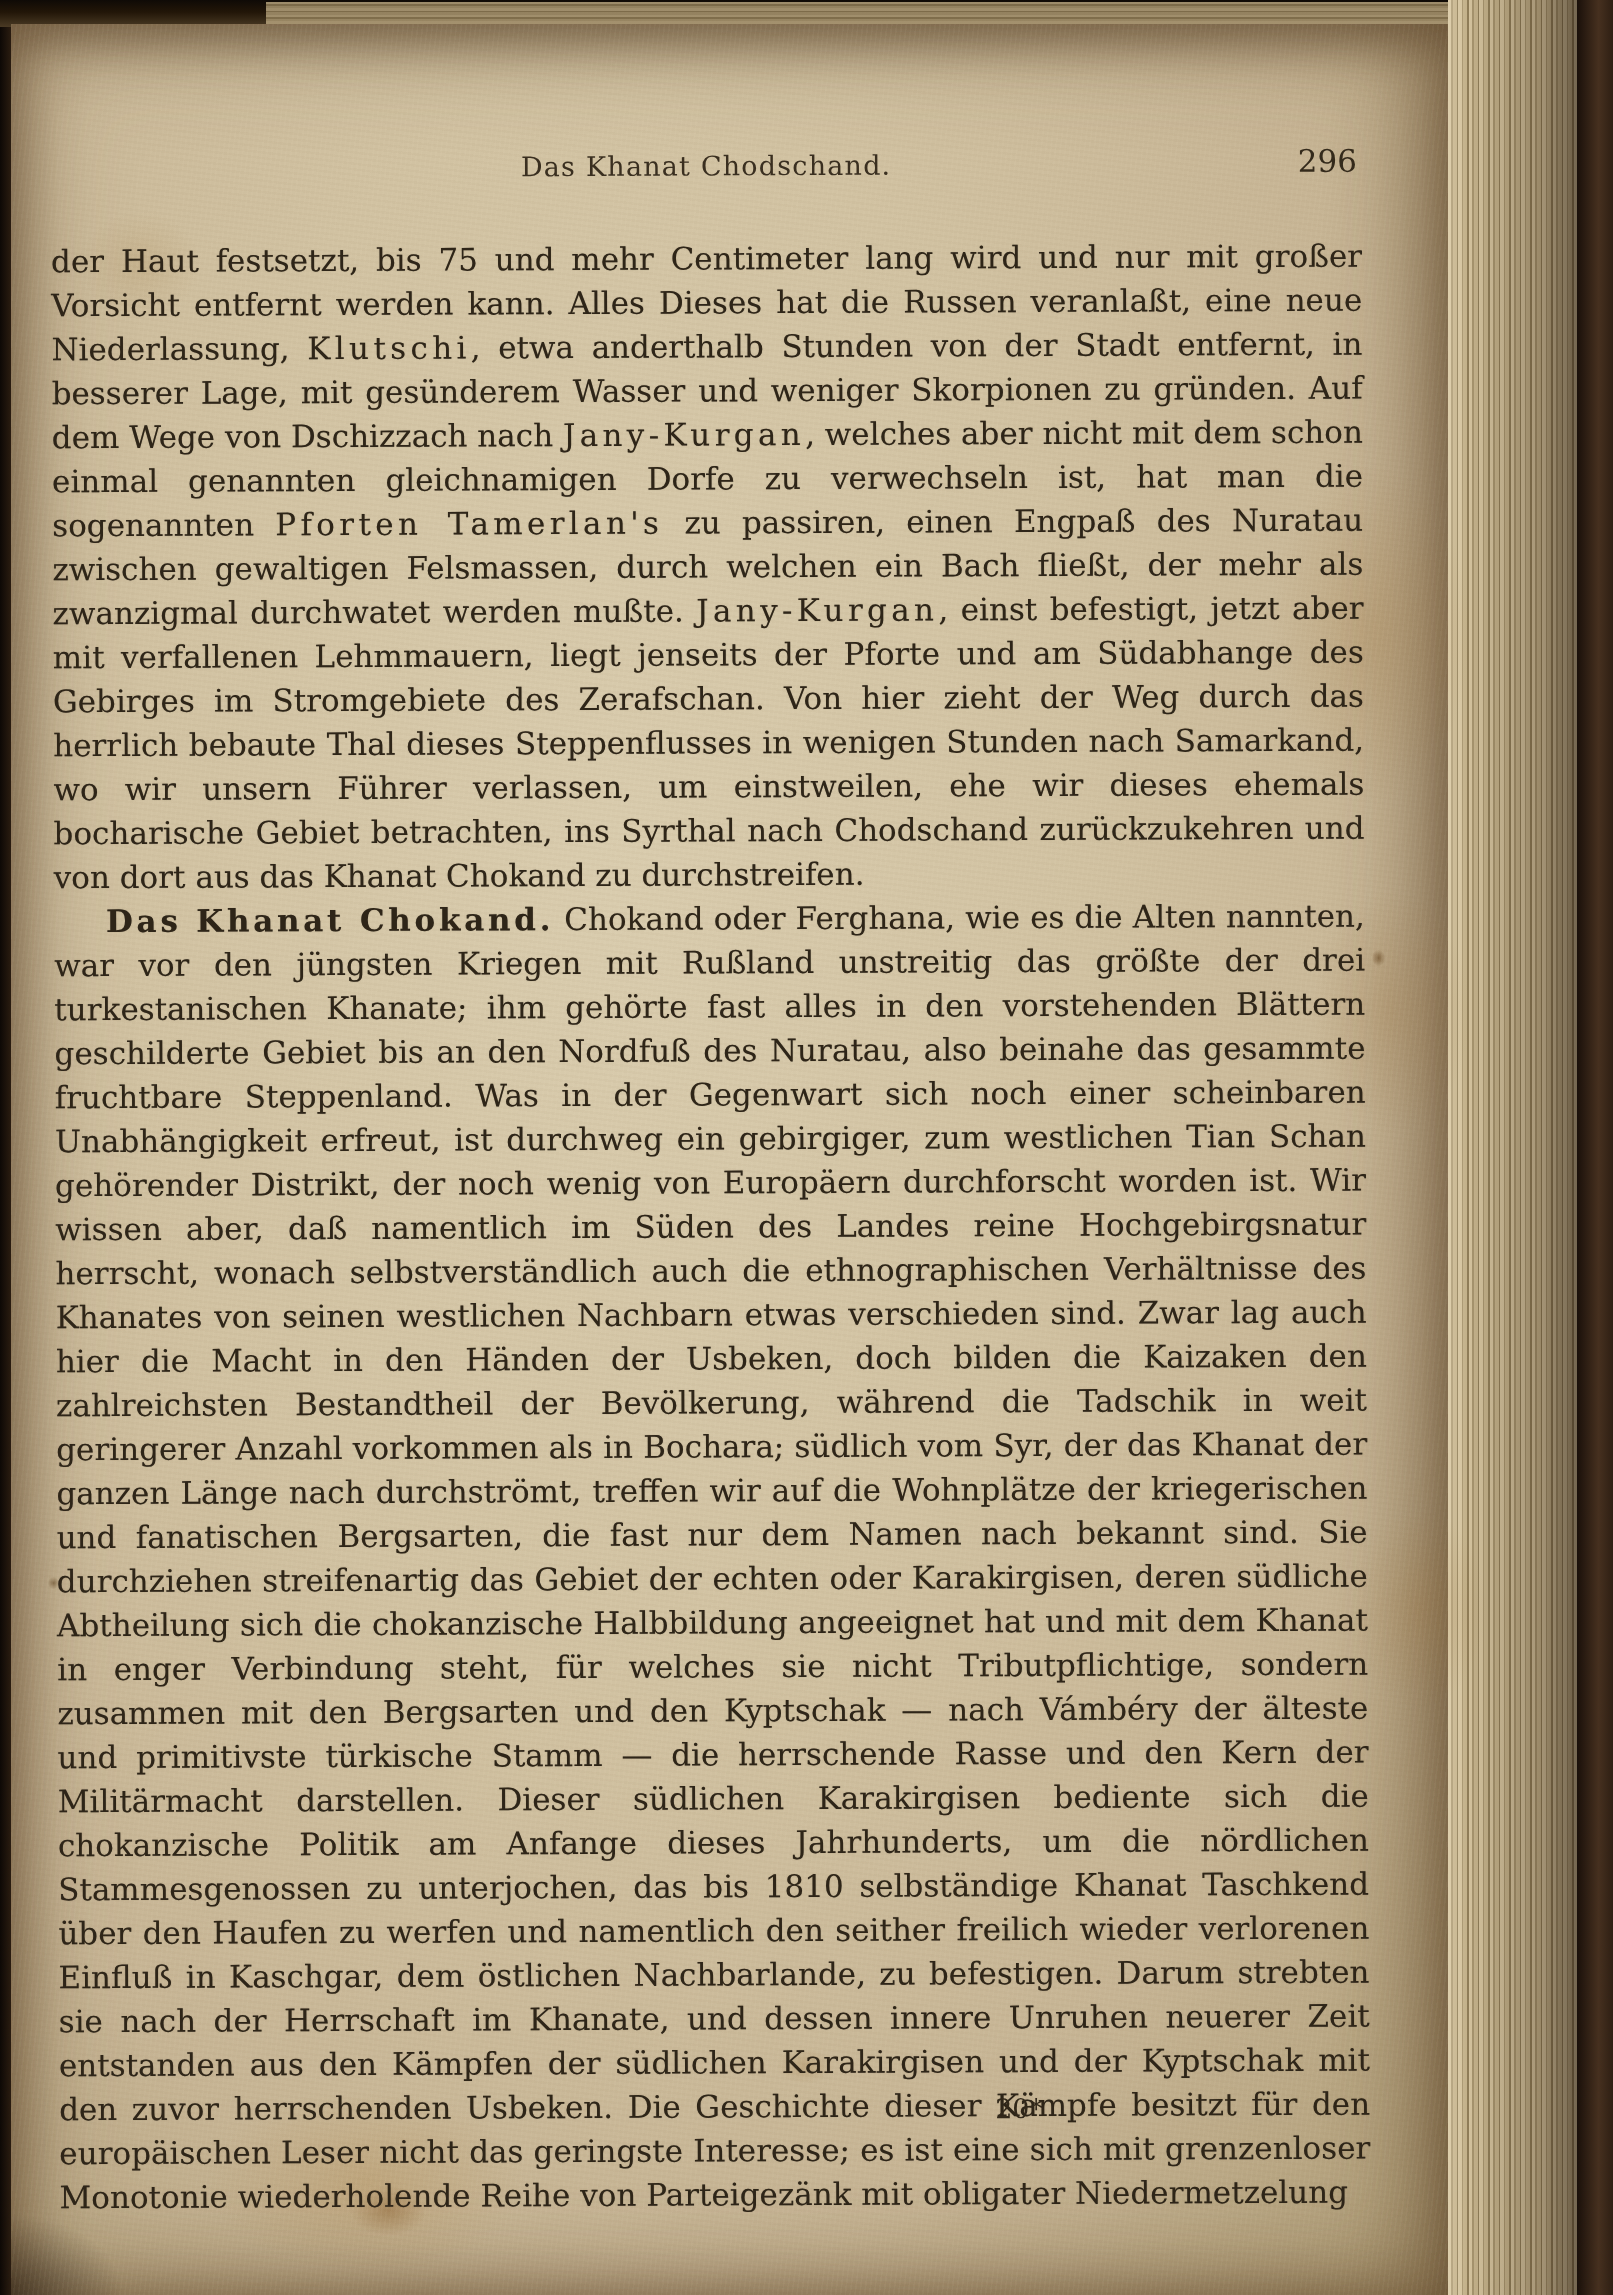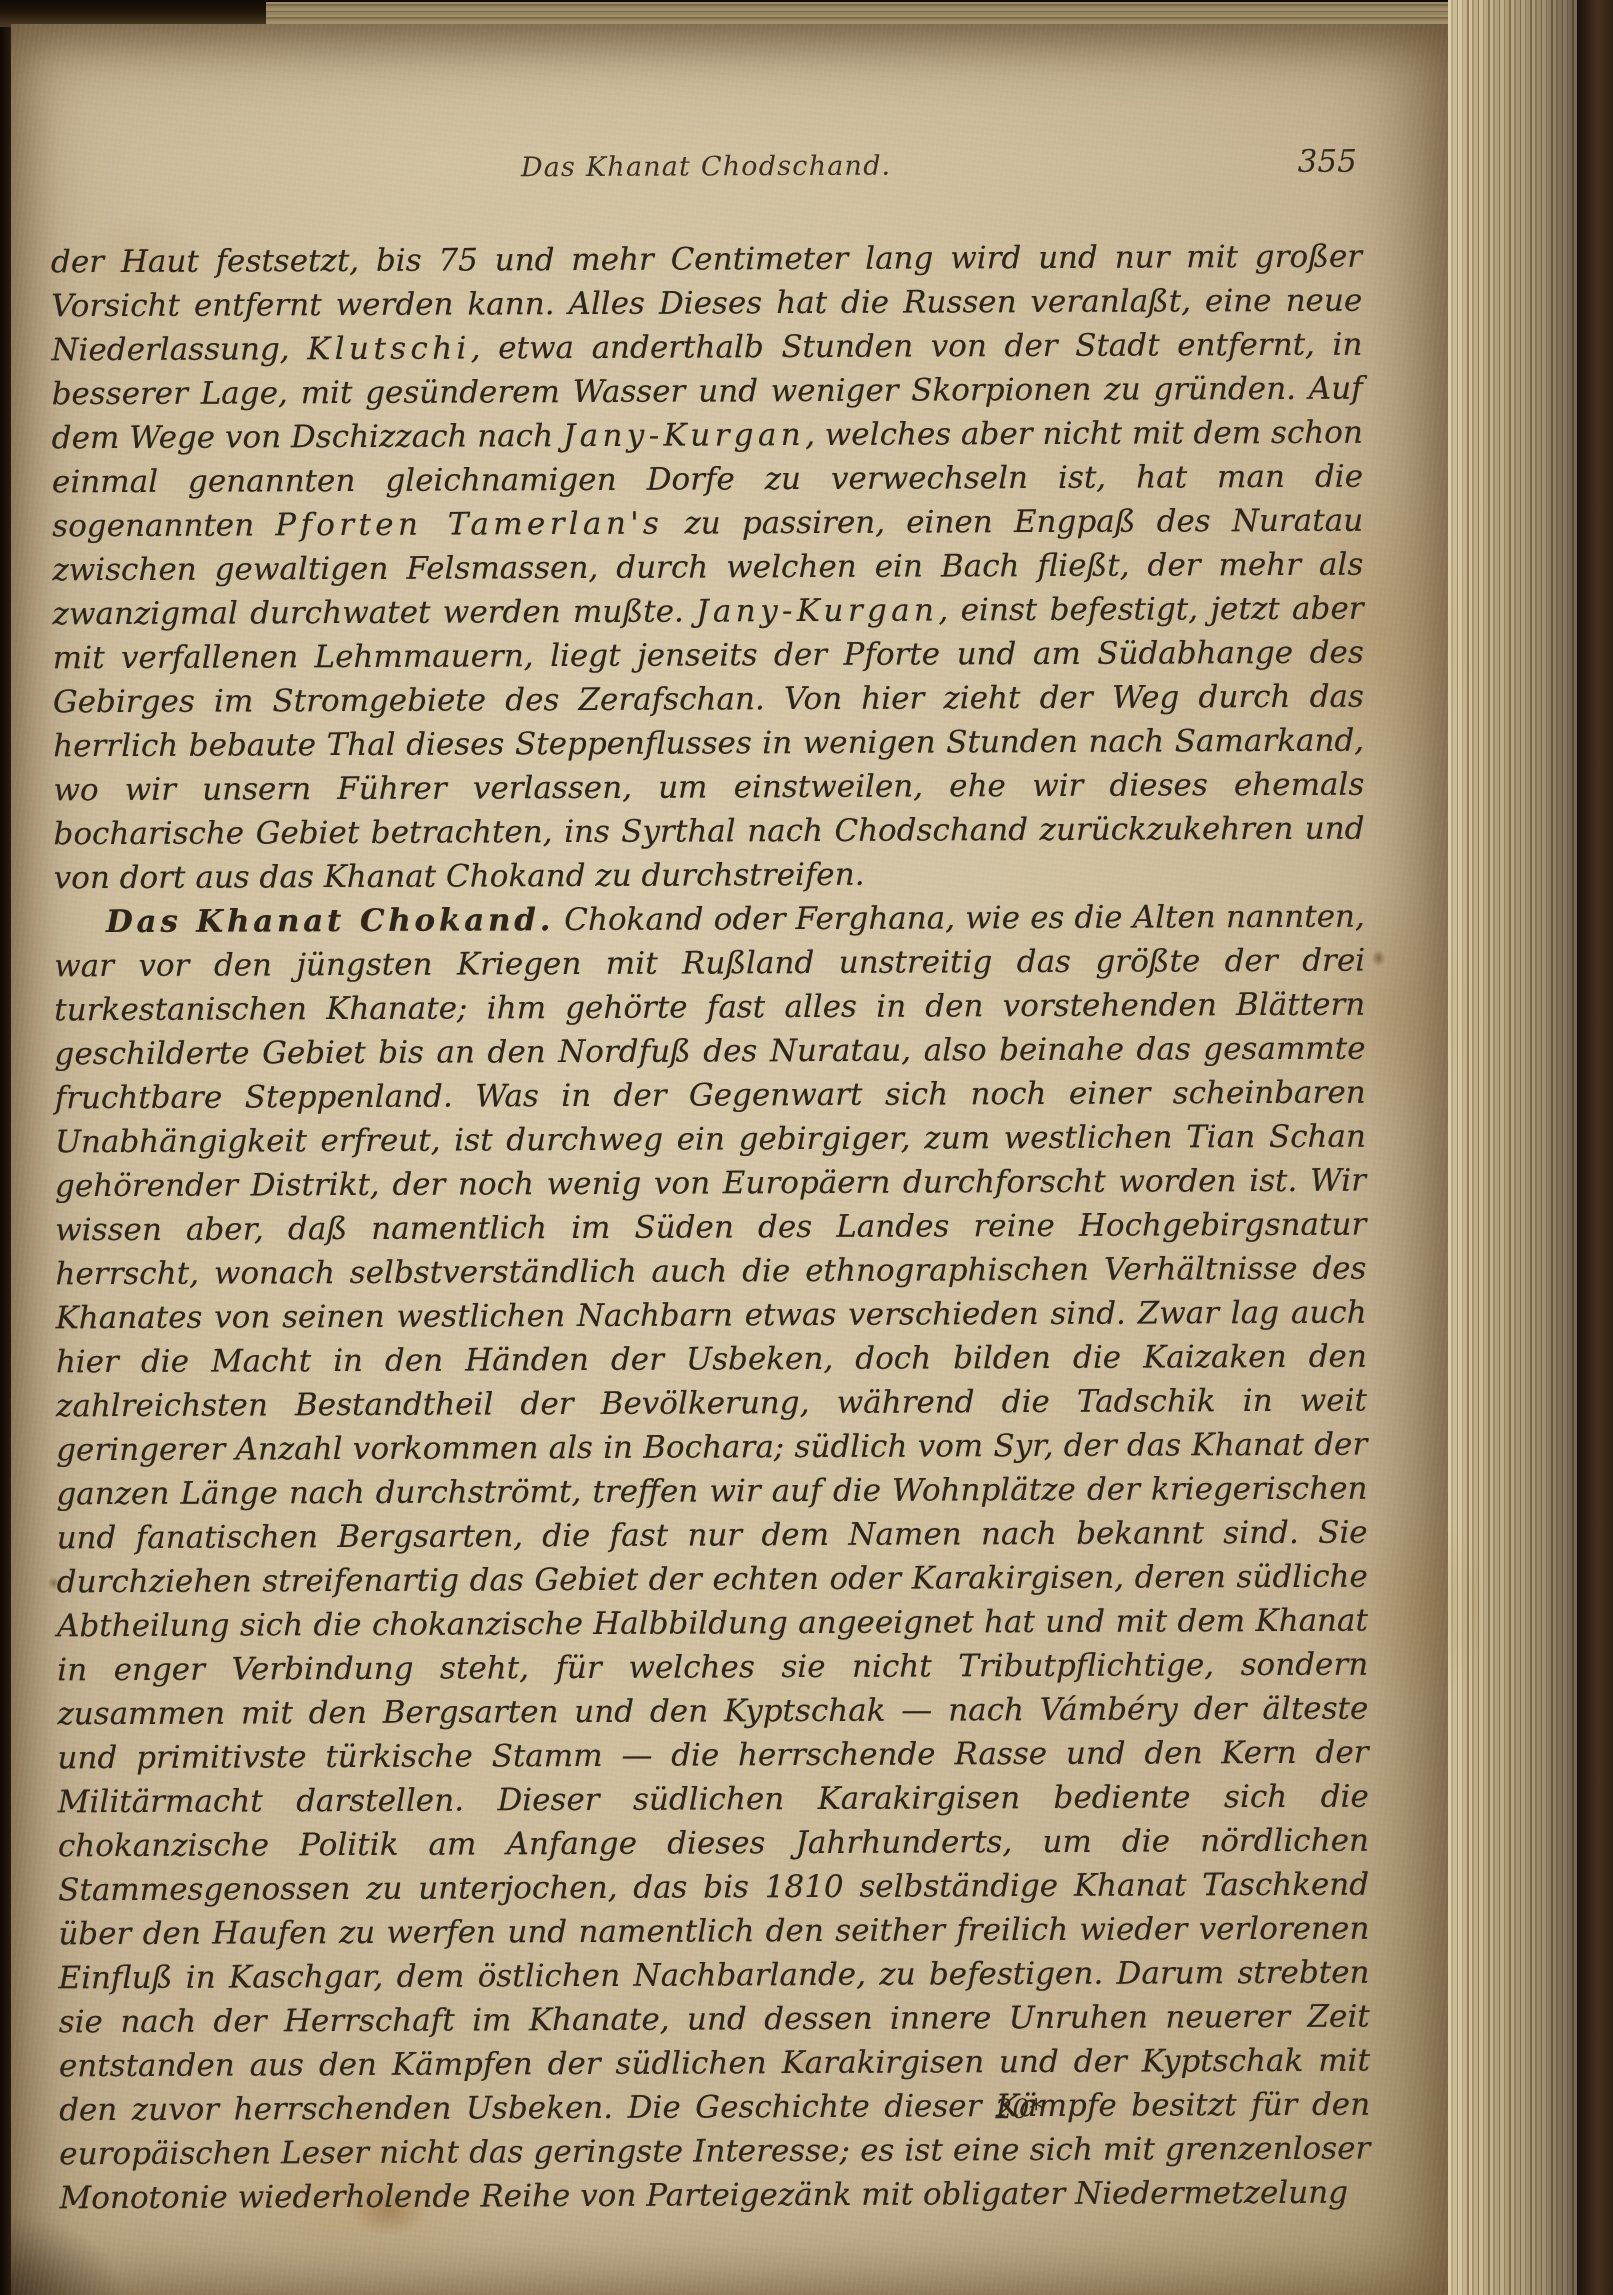--- a/index.html
+++ b/index.html
@@ -1,17 +1,17 @@
 <!DOCTYPE html>
 <html lang="de" style="font-size:13px"><head>
 <meta charset="utf-8">
 <style>
   html,body{margin:0;padding:0;background:#241a12;}
   .scene{position:relative;width:1613px;height:2295px;overflow:hidden;background:#241a12;
-         font-family:"DejaVu Serif","Liberation Serif",serif;font-style:italic;}
+         font-family:"DejaVu Serif","Liberation Serif",serif;}
 
   
   .left-sliver{position:absolute;left:0;top:0;width:11.3px;height:100%;
                background:linear-gradient(90deg,#0d0805,#2a1c10);}
   .top-edge{position:absolute;left:0;top:0;width:1448px;height:27.4px;
             background:linear-gradient(180deg,#0f0a06 0%,#221608 45%,#4a3a24 100%);}
   .top-stack{position:absolute;left:266px;top:1.6px;width:1182px;height:24px;
              background:repeating-linear-gradient(180deg,#b5a27c 0 2.4px,#8d7a55 2.4px 4px,#a8956f 4px 6.5px);
              opacity:.85;}
   .page-stack{position:absolute;left:1448px;top:0;width:129px;height:100%;
@@ -80,21 +80,21 @@
     <div class="stain s5"></div>
     <div class="stain s6"></div>
     <div class="stain s7"></div>
     <div class="stain s8"></div>
     <div class="corner-bl"></div>
     <div class="grain"></div>
 
     <div class="page-inner">
       <div class="header-row">
         <span class="running-header">Das Khanat Chodschand.</span>
-        <span class="page-number">355</span>
+        <span class="page-number">296</span>
       </div>
 
       <div class="text-block">
           <p class="para"><span>der Haut festsetzt, bis 75 und mehr Centimeter lang wird und nur mit großer Vorsicht entfernt werden kann. Alles Dieses hat die Russen veranlaßt, eine neue Niederlassung, </span><span class="sperr">Klutschi</span><span>, etwa anderthalb Stunden von der Stadt entfernt, in besserer Lage, mit gesünderem Wasser und weniger Skorpionen zu gründen. Auf dem Wege von Dschizzach nach </span><span class="sperr">Jany-Kurgan</span><span>, welches aber nicht mit dem schon einmal genannten gleichnamigen Dorfe zu verwechseln ist, hat man die sogenannten </span><span class="sperr">Pforten Tamerlan's</span><span> zu passiren, einen Engpaß des Nuratau zwischen gewaltigen Felsmassen, durch welchen ein Bach fließt, der mehr als zwanzigmal durchwatet werden mußte. </span><span class="sperr">Jany-Kurgan</span><span>, einst befestigt, jetzt aber mit verfallenen Lehmmauern, liegt jenseits der Pforte und am Südabhange des Gebirges im Stromgebiete des Zerafschan. Von hier zieht der Weg durch das herrlich bebaute Thal dieses Steppenflusses in wenigen Stunden nach Samarkand, wo wir unsern Führer verlassen, um einstweilen, ehe wir dieses ehemals bocharische Gebiet betrachten, ins Syrthal nach Chodschand zurückzukehren und von dort aus das Khanat Chokand zu durchstreifen.</span></p>
           <p class="para indent"><span class="heading">Das Khanat Chokand.</span><span> Chokand oder Ferghana, wie es die Alten nannten, war vor den jüngsten Kriegen mit Rußland unstreitig das größte der drei turkestanischen Khanate; ihm gehörte fast alles in den vorstehenden Blättern geschilderte Gebiet bis an den Nordfuß des Nuratau, also beinahe das gesammte fruchtbare Steppenland. Was in der Gegenwart sich noch einer scheinbaren Unabhängigkeit erfreut, ist durchweg ein gebirgiger, zum westlichen Tian Schan gehörender Distrikt, der noch wenig von Europäern durchforscht worden ist. Wir wissen aber, daß namentlich im Süden des Landes reine Hochgebirgsnatur herrscht, wonach selbstverständlich auch die ethnographischen Verhältnisse des Khanates von seinen westlichen Nachbarn etwas verschieden sind. Zwar lag auch hier die Macht in den Händen der Usbeken, doch bilden die Kaizaken den zahlreichsten Bestandtheil der Bevölkerung, während die Tadschik in weit geringerer Anzahl vorkommen als in Bochara; südlich vom Syr, der das Khanat der ganzen Länge nach durchströmt, treffen wir auf die Wohnplätze der kriegerischen und fanatischen Bergsarten, die fast nur dem Namen nach bekannt sind. Sie durchziehen streifenartig das Gebiet der echten oder Karakirgisen, deren südliche Abtheilung sich die chokanzische Halbbildung angeeignet hat und mit dem Khanat in enger Verbindung steht, für welches sie nicht Tributpflichtige, sondern zusammen mit den Bergsarten und den Kyptschak — nach Vámbéry der älteste und primitivste türkische Stamm — die herrschende Rasse und den Kern der Militärmacht darstellen. Dieser südlichen Karakirgisen bediente sich die chokanzische Politik am Anfange dieses Jahrhunderts, um die nördlichen Stammesgenossen zu unterjochen, das bis 1810 selbständige Khanat Taschkend über den Haufen zu werfen und namentlich den seither freilich wieder verlorenen Einfluß in Kaschgar, dem östlichen Nachbarlande, zu befestigen. Darum strebten sie nach der Herrschaft im Khanate, und dessen innere Unruhen neuerer Zeit entstanden aus den Kämpfen der südlichen Karakirgisen und der Kyptschak mit den zuvor herrschenden Usbeken. Die Geschichte dieser Kämpfe besitzt für den europäischen Leser nicht das geringste Interesse; es ist eine sich mit grenzenloser Monotonie wiederholende Reihe von Parteigezänk mit obligater Niedermetzelung</span></p>
         </div>
 
       <div class="signature">20*</div>
     </div>
   </div>

